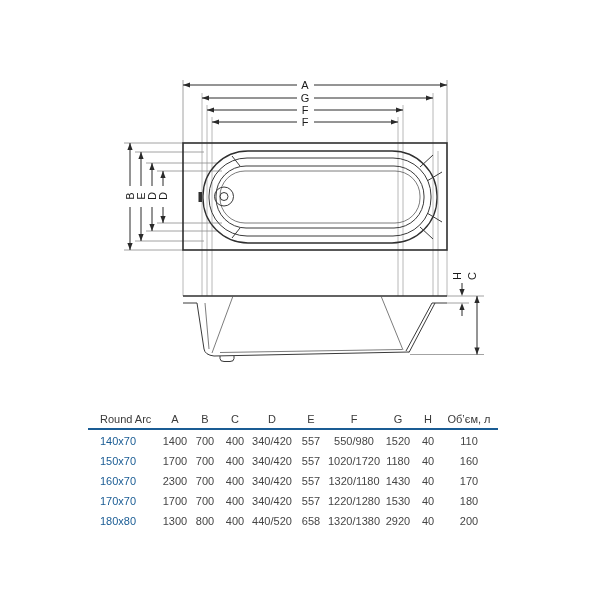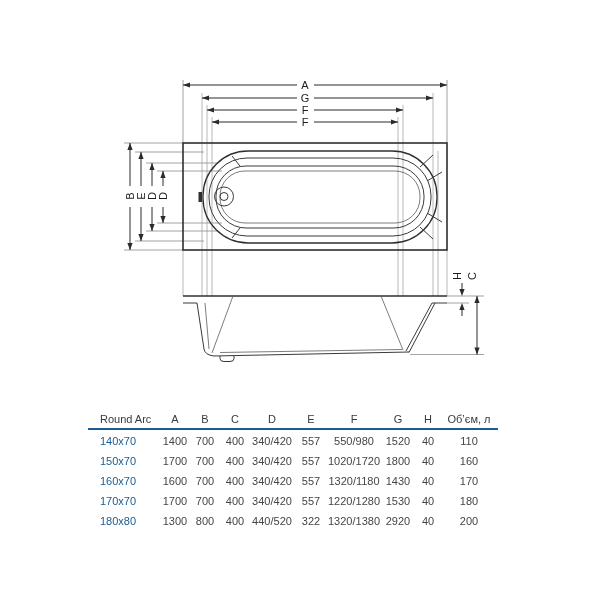--- a/index.html
+++ b/index.html
@@ -162,28 +162,28 @@
   </div>
 
   <div class="trow">
     <div class="cell lab">150x70</div>
     <div class="cell">1700</div>
     <div class="cell">700</div>
     <div class="cell">400</div>
     <div class="cell">340/420</div>
     <div class="cell">557</div>
     <div class="cell">1020/1720</div>
-    <div class="cell">1800</div>
+    <div class="cell">1180</div>
     <div class="cell">40</div>
     <div class="cell">160</div>
   </div>
 
   <div class="trow">
     <div class="cell lab">160x70</div>
-    <div class="cell">1600</div>
+    <div class="cell">2300</div>
     <div class="cell">700</div>
     <div class="cell">400</div>
     <div class="cell">340/420</div>
     <div class="cell">557</div>
     <div class="cell">1320/1180</div>
     <div class="cell">1430</div>
     <div class="cell">40</div>
     <div class="cell">170</div>
   </div>
 
@@ -199,19 +199,19 @@
     <div class="cell">40</div>
     <div class="cell">180</div>
   </div>
 
   <div class="trow">
     <div class="cell lab">180x80</div>
     <div class="cell">1300</div>
     <div class="cell">800</div>
     <div class="cell">400</div>
     <div class="cell">440/520</div>
-    <div class="cell">322</div>
+    <div class="cell">658</div>
     <div class="cell">1320/1380</div>
     <div class="cell">2920</div>
     <div class="cell">40</div>
     <div class="cell">200</div>
   </div>
 </div>
 
 </body></html>

